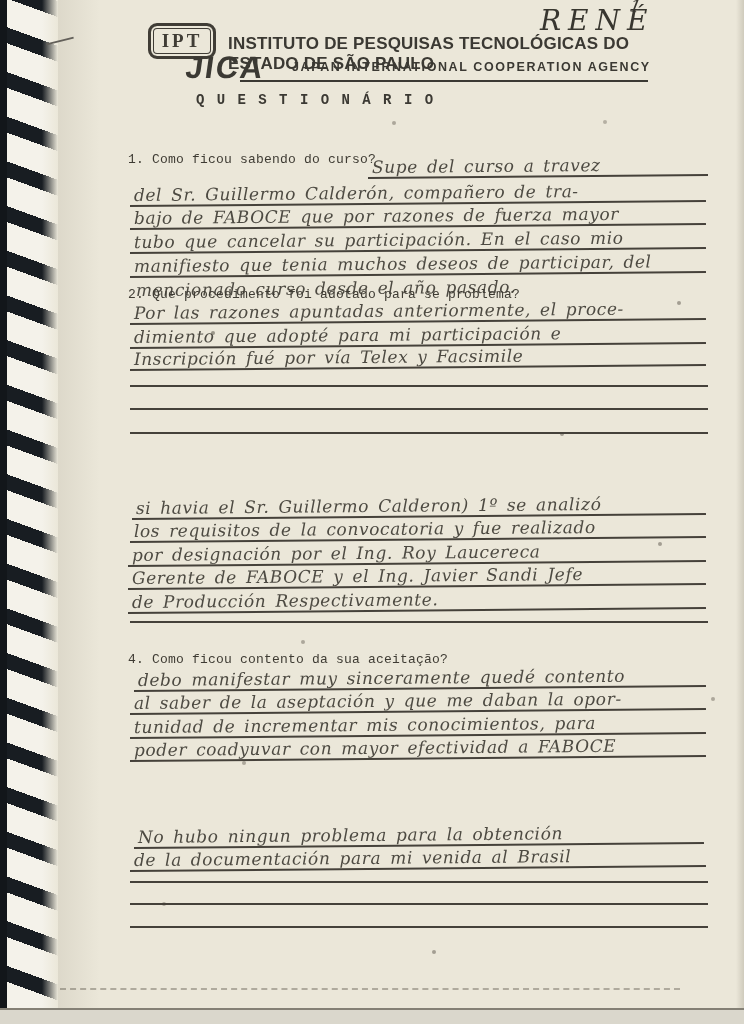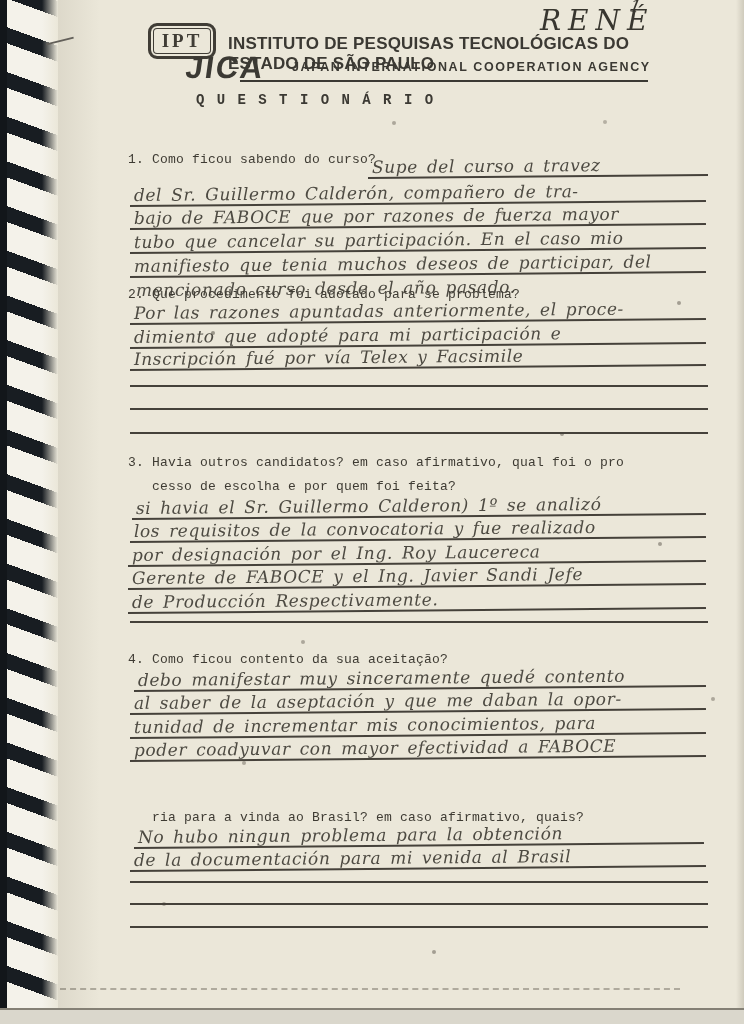--- a/index.html
+++ b/index.html
@@ -165,26 +165,20 @@
   <div class="hw-line hand" style="left:130px;top:323px;width:576px;">
       <span>dimiento que adopté para mi participación e</span>
     </div>
   <div class="hw-line hand" style="left:130px;top:345px;width:576px;">
       <span>Inscripción fué por vía Telex y Facsimile</span>
     </div>
   <div class="rule" style="left:130px;top:385px;width:578px;"></div>
   <div class="rule" style="left:130px;top:408px;width:578px;"></div>
   <div class="rule" style="left:130px;top:432px;width:578px;"></div>
 
-  <div class="q-line" style="left:128px;top:455px;">
-    <span class="q-num">3.</span><span>Havia outros candidatos? em caso afirmativo, qual foi o pro</span>
-  </div>
-  <div class="q-line" style="left:152px;top:479px;">
-    <span>cesso de escolha e por quem foi feita?</span>
-  </div>
   <div class="hw-line hand" style="left:132px;top:494px;width:574px;">
       <span>si havia el Sr. Guillermo Calderon) 1º se analizó</span>
     </div>
   <div class="hw-line hand" style="left:130px;top:517px;width:576px;">
       <span>los requisitos de la convocatoria y fue realizado</span>
     </div>
   <div class="hw-line hand" style="left:128px;top:541px;width:578px;">
       <span>por designación por el Ing. Roy Laucereca</span>
     </div>
   <div class="hw-line hand" style="left:128px;top:564px;width:578px;">
@@ -204,23 +198,20 @@
   <div class="hw-line hand" style="left:130px;top:689px;width:576px;">
       <span>al saber de la aseptación y que me daban la opor-</span>
     </div>
   <div class="hw-line hand" style="left:130px;top:713px;width:576px;">
       <span>tunidad de incrementar mis conocimientos, para</span>
     </div>
   <div class="hw-line hand" style="left:130px;top:736px;width:576px;">
       <span>poder coadyuvar con mayor efectividad a FABOCE</span>
     </div>
 
-  <div class="q-line" style="left:152px;top:810px;">
-    <span>ria para a vinda ao Brasil? em caso afirmativo, quais?</span>
-  </div>
   <div class="hw-line hand" style="left:134px;top:823px;width:570px;">
       <span>No hubo ningun problema para la obtención</span>
     </div>
   <div class="hw-line hand" style="left:130px;top:846px;width:576px;">
       <span>de la documentación para mi venida al Brasil</span>
     </div>
   <div class="rule" style="left:130px;top:881px;width:578px;"></div>
   <div class="rule" style="left:130px;top:903px;width:578px;"></div>
   <div class="rule" style="left:130px;top:926px;width:578px;"></div>
 

